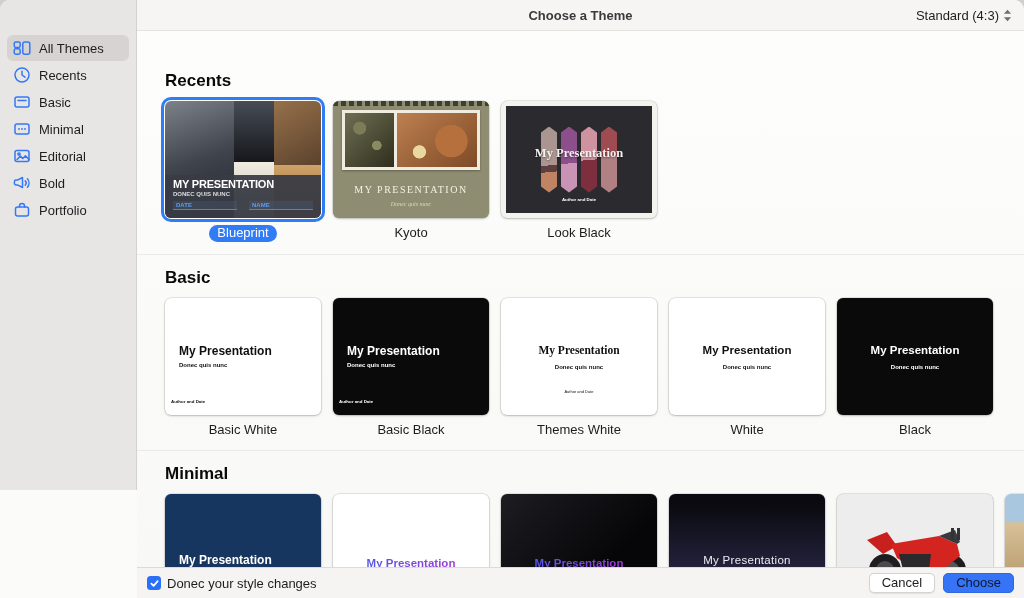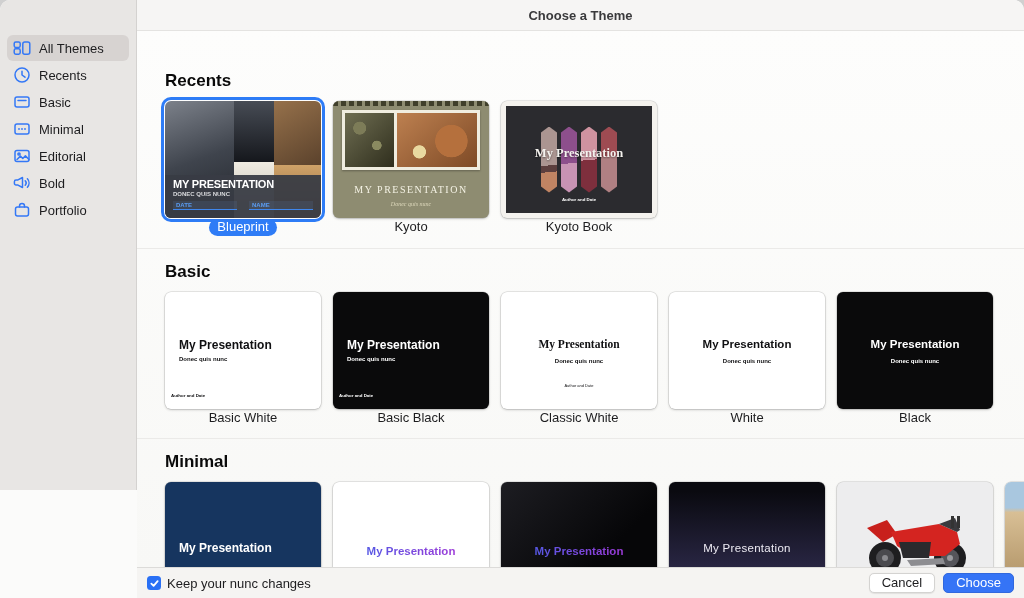--- a/index.html
+++ b/index.html
@@ -32,21 +32,21 @@
   .sec-header{ margin:0 0 10px 28px; font-size:17px; font-weight:700; color:#0a0a0a; }
   .sec-header.first{ padding-top:40px; }
   .sec-header.later{ padding-top:13px; }
   .divider{ border:none; border-top:1px solid #ebeae8; margin:12px 0 0 0; }
   .row{ display:flex; gap:12px; margin-left:28px; align-items:flex-start; }
   .theme{ width:156px; display:flex; flex-direction:column; align-items:center; }
   .thumb{ position:relative; width:156px; height:117px; border-radius:6px; background:#fff;
           box-shadow:0 0 0 0.5px rgba(0,0,0,.16), 0 1px 2.5px rgba(0,0,0,.2); overflow:hidden;
           cursor:default; }
   .thumb.selected{ box-shadow:0 0 0 1px #fff, 0 0 0 4px #2e7cf6; }
-  .theme-label{ margin-top:1px; font-size:13px; color:#1d1d1f; line-height:16px; }
+  .theme-label{ margin-top:7px; font-size:13px; color:#1d1d1f; line-height:16px; }
   .theme-label.pill{ background:#2f7cf6; color:#fff; padding:0 8px 1px; border-radius:9px; }
 
   
   .bp-collage{ display:flex; height:100%; }
   .bp-c1{ width:44%; background:linear-gradient(160deg,#7c818a,#3f444d 50%,#22252b); }
   .bp-c2{ width:26%; display:flex; flex-direction:column; }
   .bp-c2t{ height:52%; background:linear-gradient(#474c55,#15171c); }
   .bp-c2b{ flex:1; background:linear-gradient(#f0ece2,#c2bcae); }
   .bp-c3{ flex:1; display:flex; flex-direction:column; }
   .bp-c3t{ height:55%; background:linear-gradient(150deg,#96714b,#5b422c); }
@@ -130,21 +130,21 @@
   .checkbox-wrap{ display:flex; align-items:center; gap:6px; font-size:13px; color:#1d1d1f; }
   .checkbox{ width:14px; height:14px; border-radius:3.5px; background:#2970f5; display:flex;
              align-items:center; justify-content:center; }
   .checkbox svg{ width:9px; height:9px; stroke:#fff; stroke-width:2; fill:none;
                  stroke-linecap:round; stroke-linejoin:round; }
   .footer-spacer{ flex:1; }
   .btn{ height:20px; line-height:18px; padding:0 12px; border-radius:5px; font-size:13px;
         margin-left:8px; cursor:default; }
   .btn-cancel{ background:#fff; border:1px solid #d4d3d1; color:#1d1d1f;
                box-shadow:0 0.5px 1px rgba(0,0,0,.08); }
-  .btn-choose{ background:#3574f6; border:1px solid #3168dd; color:#ffffff; font-weight:400; }
+  .btn-choose{ background:#3574f6; border:1px solid #3168dd; color:#0f172a; font-weight:400; }
 </style>
 </head>
 <body>
 
 <div class="window">
 
   <nav class="sidebar">
     <div class="side-item selected">
       <svg viewBox="0 0 18 18">
         <rect x="1.2" y="3" width="6" height="5.4" rx="1.6"></rect>
@@ -196,20 +196,27 @@
       <svg viewBox="0 0 18 18">
         <rect x="2.5" y="6" width="13" height="9" rx="2"></rect>
         <path d="M6.5 6V5a2.5 2.5 0 0 1 5 0v1"></path>
       </svg>
       <span>Portfolio</span>
     </div>
   </nav>
 
   <header class="titlebar">
     <div class="tb-title">Choose a Theme</div>
+    <div class="tb-aspect">
+      <span>Standard (4:3)</span>
+      <svg viewBox="0 0 10 14">
+        <path d="M5 0.5L9 5H1z"></path>
+          <path d="M5 13.5L1 9h8z"></path>
+      </svg>
+    </div>
   </header>
 
   <main class="content">
 
     <h2 class="sec-header first">Recents</h2>
     <div class="row">
 
       <div class="theme">
         <div class="thumb selected">
           <div class="bp-collage">
@@ -252,21 +259,21 @@
         <div class="thumb lookbook">
           <div class="lb-inner">
             <div class="lb-stick lb-s1"></div>
               <div class="lb-stick lb-s2"></div>
             <div class="lb-stick lb-s3"></div>
               <div class="lb-stick lb-s4"></div>
             <div class="lb-title">My Presentation</div>
             <div class="lb-author">Author and Date</div>
           </div>
         </div>
-        <div class="theme-label">Kyoto Book</div>
+        <div class="theme-label">Look Black</div>
       </div>
     </div>
 
     <hr class="divider">
 
     <h2 class="sec-header later">Basic</h2>
     <div class="row">
 
       <div class="theme">
         <div class="thumb slide-white">
@@ -285,21 +292,21 @@
         </div>
         <div class="theme-label">Basic Black</div>
       </div>
 
       <div class="theme">
         <div class="thumb slide-white serif-center">
           <div class="cc-title">My Presentation</div>
           <div class="cc-sub">Donec quis nunc</div>
           <div class="cc-author">Author and Date</div>
         </div>
-        <div class="theme-label">Classic White</div>
+        <div class="theme-label">Themes White</div>
       </div>
 
       <div class="theme">
         <div class="thumb slide-white">
           <div class="cc-title">My Presentation</div>
           <div class="cc-sub">Donec quis nunc</div>
         </div>
         <div class="theme-label">White</div>
       </div>
 
@@ -372,20 +379,20 @@
     </div>
   </main>
 
   <footer class="footer">
     <div class="checkbox-wrap">
       <span class="checkbox">
         <svg viewBox="0 0 10 10">
           <path d="M1.5 5.2L4 7.6L8.5 2.4"></path>
         </svg>
       </span>
-      <span>Keep your nunc changes</span>
+      <span>Donec your style changes</span>
     </div>
     <div class="footer-spacer"></div>
     <button class="btn btn-cancel">Cancel</button>
     <button class="btn btn-choose">Choose</button>
   </footer>
 
 </div>
 
 </body></html>

